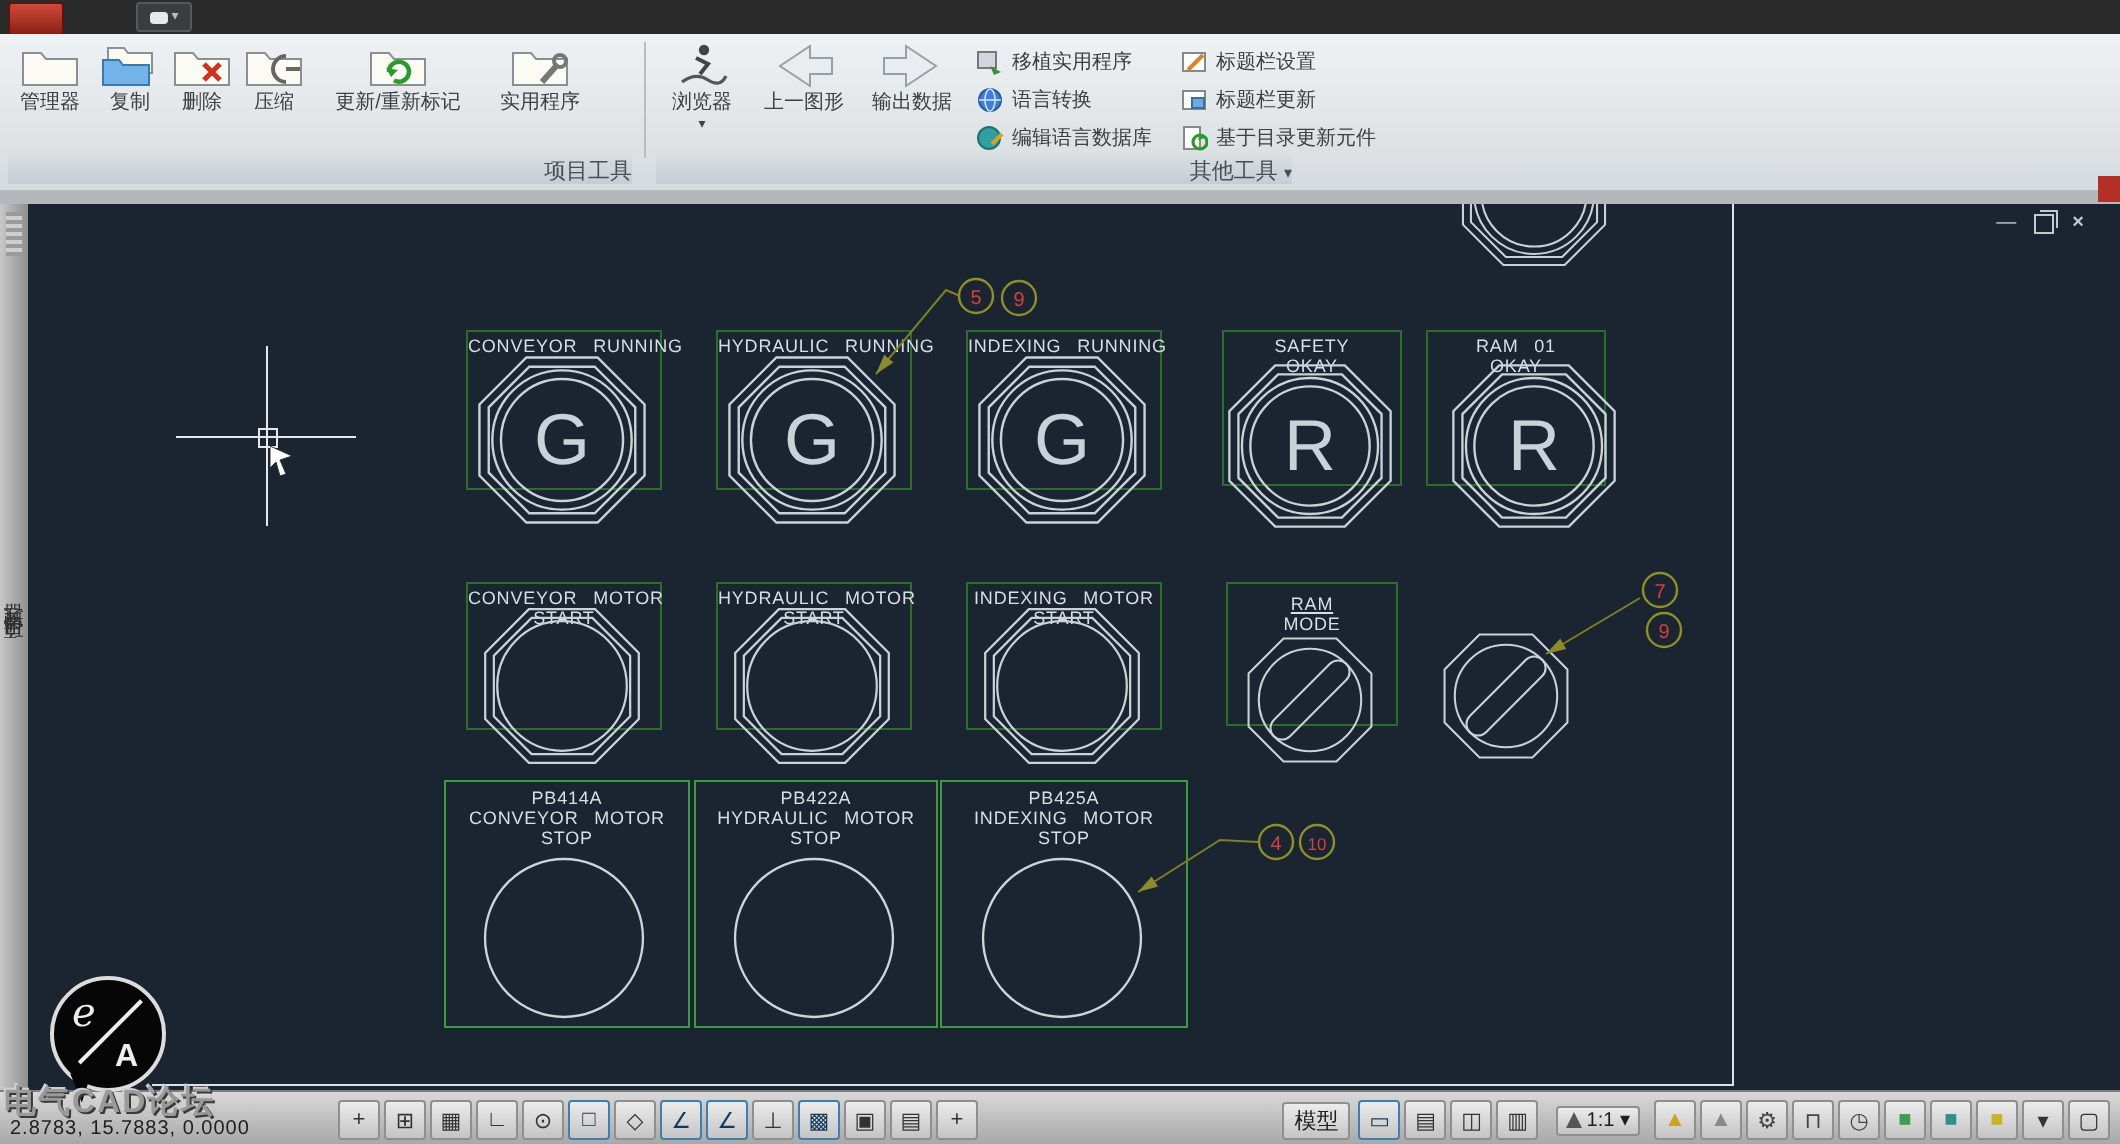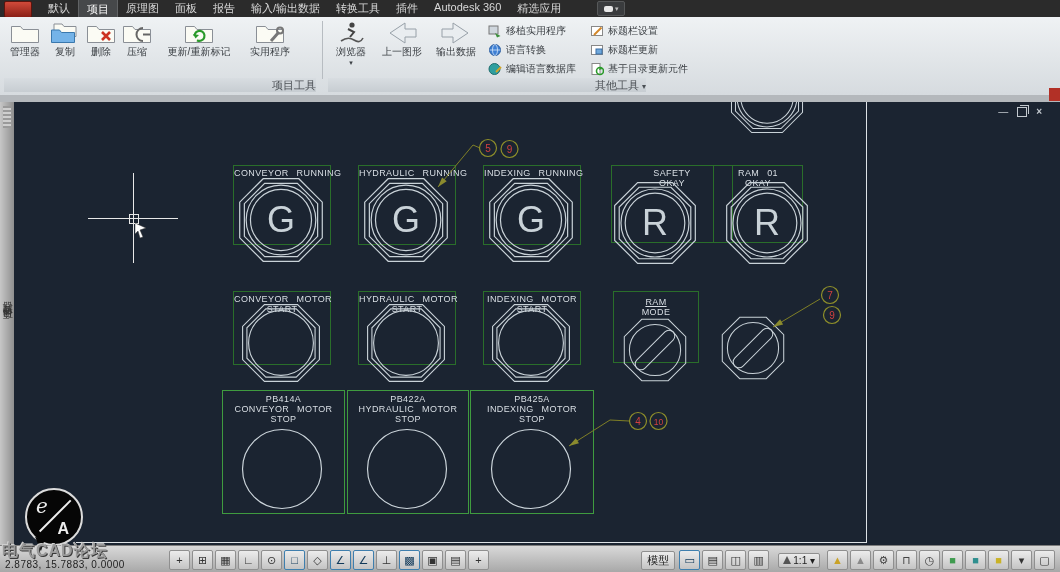--- a/index.html
+++ b/index.html
@@ -125,32 +125,20 @@
     <g id="sym-circle" fill="none" stroke="#ccd5db" stroke-width="1.4">
       <circle cx="50" cy="50" r="47"></circle>
     </g>
   </defs>
 </svg>
 
 <div id="app">
 
   <div id="titlebar">
     <div id="applogo"></div>
-    <div id="tabbar" style="display:flex;">
-        <span class="mtab">默认</span>
-        <span class="mtab act">项目</span>
-        <span class="mtab">原理图</span>
-        <span class="mtab">面板</span>
-        <span class="mtab">报告</span>
-        <span class="mtab">输入/输出数据</span>
-        <span class="mtab">转换工具</span>
-        <span class="mtab">插件</span>
-        <span class="mtab">Autodesk 360</span>
-        <span class="mtab">精选应用</span>
-      </div>
     <div id="chatbtn">
       <span class="bub"></span>
       <span class="car">▾</span>
     </div>
   </div>
 
   <div id="ribbon">
 
     <div class="rgroup" style="left:4px;width:322px;">
       <div class="rbtn" style="left:0;width:42px;">
@@ -309,21 +297,21 @@
     <div class="letter" style="left:349px;top:75px;width:86px;height:86px;">G</div>
 
     <div class="grect" style="left:469px;top:63px;width:96px;height:78px;">
       <div class="slabel" style="top:2px;">INDEXING RUNNING</div>
     </div>
     <svg class="sym" style="left:474px;top:75px;" width="86" height="86" viewBox="0 0 100 100">
         <use href="#sym-light"></use>
       </svg>
     <div class="letter" style="left:474px;top:75px;width:86px;height:86px;">G</div>
 
-    <div class="grect" style="left:597px;top:63px;width:88px;height:76px;padding-left:32px;">
+    <div class="grect" style="left:597px;top:63px;width:88px;height:76px;">
       <div class="slabel" style="top:2px;">SAFETY</div>
       <div class="slabel" style="top:12px;">OKAY</div>
     </div>
     <svg class="sym" style="left:599px;top:79px;" width="84" height="84" viewBox="0 0 100 100">
         <use href="#sym-light"></use>
       </svg>
     <div class="letter" style="left:599px;top:79px;width:84px;height:84px;">R</div>
 
     <div class="grect" style="left:699px;top:63px;width:88px;height:76px;">
       <div class="slabel" style="top:2px;">RAM 01</div>

